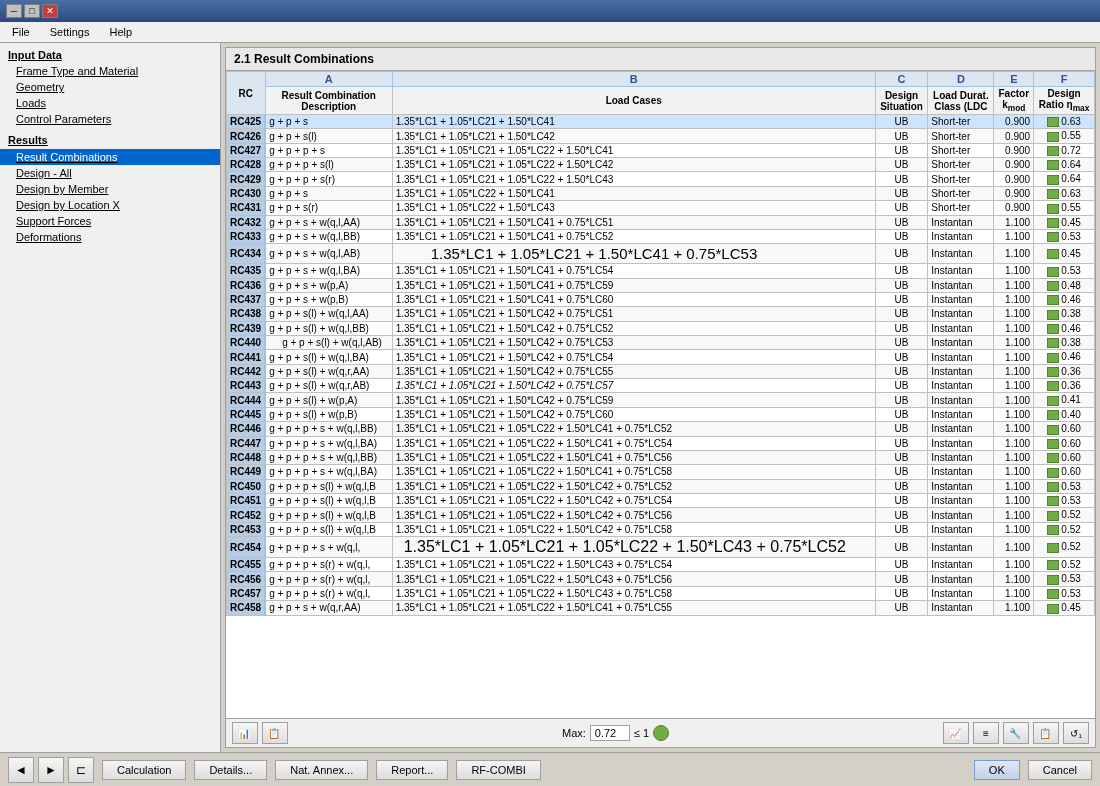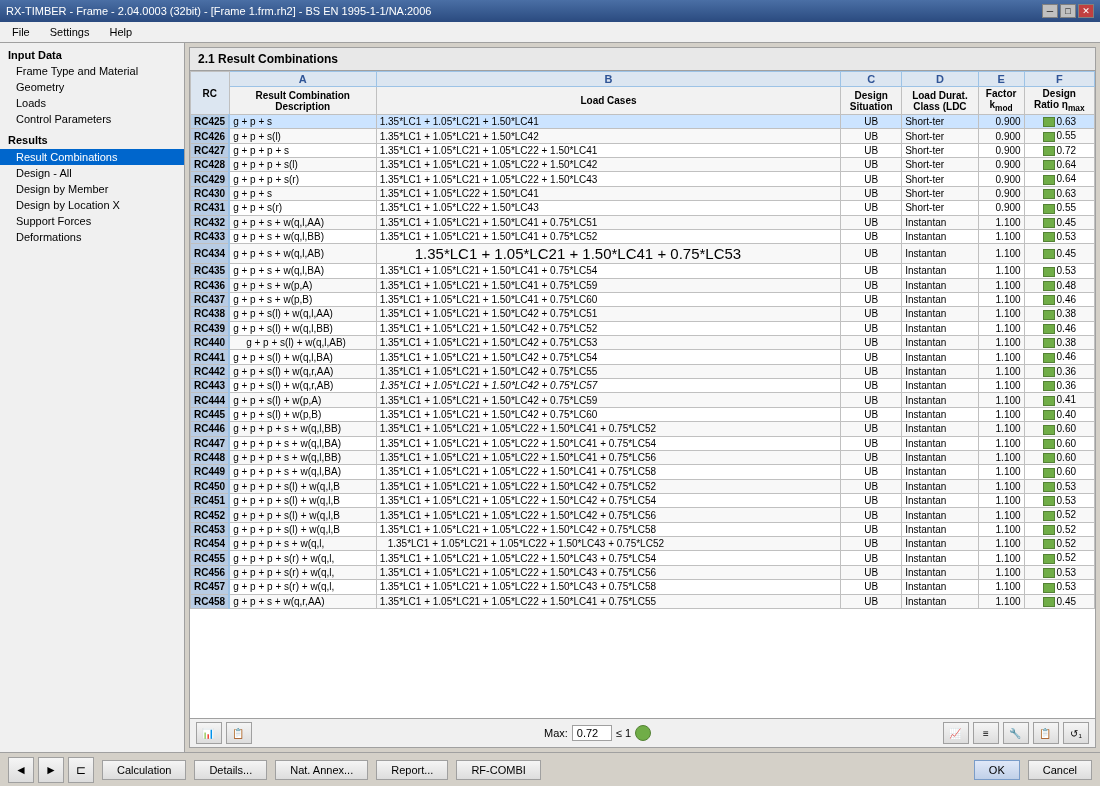--- a/index.html
+++ b/index.html
@@ -39,25 +39,26 @@
       font-size: 11px;
     }
 
     .main-layout {
       display: flex;
       height: calc(786px - 22px - 22px - 60px);
       background: #d4d0c8;
     }
 
     .sidebar {
-      width: 185px;
+      width: 221px;
       background: #f0f0f0;
       border-right: 1px solid #a0a0a0;
       padding: 4px 0;
       font-size: 11px;
+      text-decoration: underline;
     }
     .sidebar-section {
       padding: 2px 8px;
       font-weight: bold;
       color: #000;
       font-size: 11px;
     }
     .sidebar-item {
       padding: 2px 16px;
       cursor: pointer;
@@ -206,21 +207,20 @@
       gap: 4px;
       margin-left: auto;
     }
   </style>
 </head>
 <body>
 
 <div style="width:1100px; height:786px; overflow:hidden; display:flex; flex-direction:column; background:#d4d0c8;">
 
   <div class="title-bar">
-    <span>RX-TIMBER - Frame - 2.04.0003 (32bit) - [Frame 1.frm.rh2] - BS EN 1995-1-1/NA:2006</span>
     <div class="title-bar-controls">
       <button class="title-bar-btn">─</button>
       <button class="title-bar-btn">□</button>
       <button class="title-bar-btn close">✕</button>
     </div>
   </div>
 
   <div class="menu-bar">
     <div class="menu-item">File</div>
     <div class="menu-item">Settings</div>
@@ -584,21 +584,21 @@
     <td class="center" style="font-size:10px;">UB</td>
     <td style="font-size:10px;">Instantan</td>
     <td class="right" style="font-size:10px;">1.100</td>
     <td style="text-align:center; font-size:10px;">
       <span style="display:inline-block; width:12px; height:10px; background:#70ad47; border:1px solid #548235; margin-right:2px; vertical-align:middle;"></span>0.52
     </td>
   </tr>
               <tr class="row-odd">
     <td class="rc-cell" style="background:#b8cce4; text-align:center; font-size:10px; font-weight:bold;">RC454</td>
     <td style="font-size:10px;">g + p + p + s + w(q,l,</td>
-    <td style="font-size:10px;padding-left:11px;">1.35*LC1 + 1.05*LC21 + 1.05*LC22 + 1.50*LC43 + 0.75*LC52</td>
+    <td style="font-size:16px;padding-left:11px;">1.35*LC1 + 1.05*LC21 + 1.05*LC22 + 1.50*LC43 + 0.75*LC52</td>
     <td class="center" style="font-size:10px;">UB</td>
     <td style="font-size:10px;">Instantan</td>
     <td class="right" style="font-size:10px;">1.100</td>
     <td style="text-align:center; font-size:10px;">
       <span style="display:inline-block; width:12px; height:10px; background:#70ad47; border:1px solid #548235; margin-right:2px; vertical-align:middle;"></span>0.52
     </td>
   </tr>
               <tr class="row-even">
     <td class="rc-cell" style="background:#b8cce4; text-align:center; font-size:10px; font-weight:bold;">RC455</td>
     <td style="font-size:10px;">g + p + p + s(r) + w(q,l,</td>

